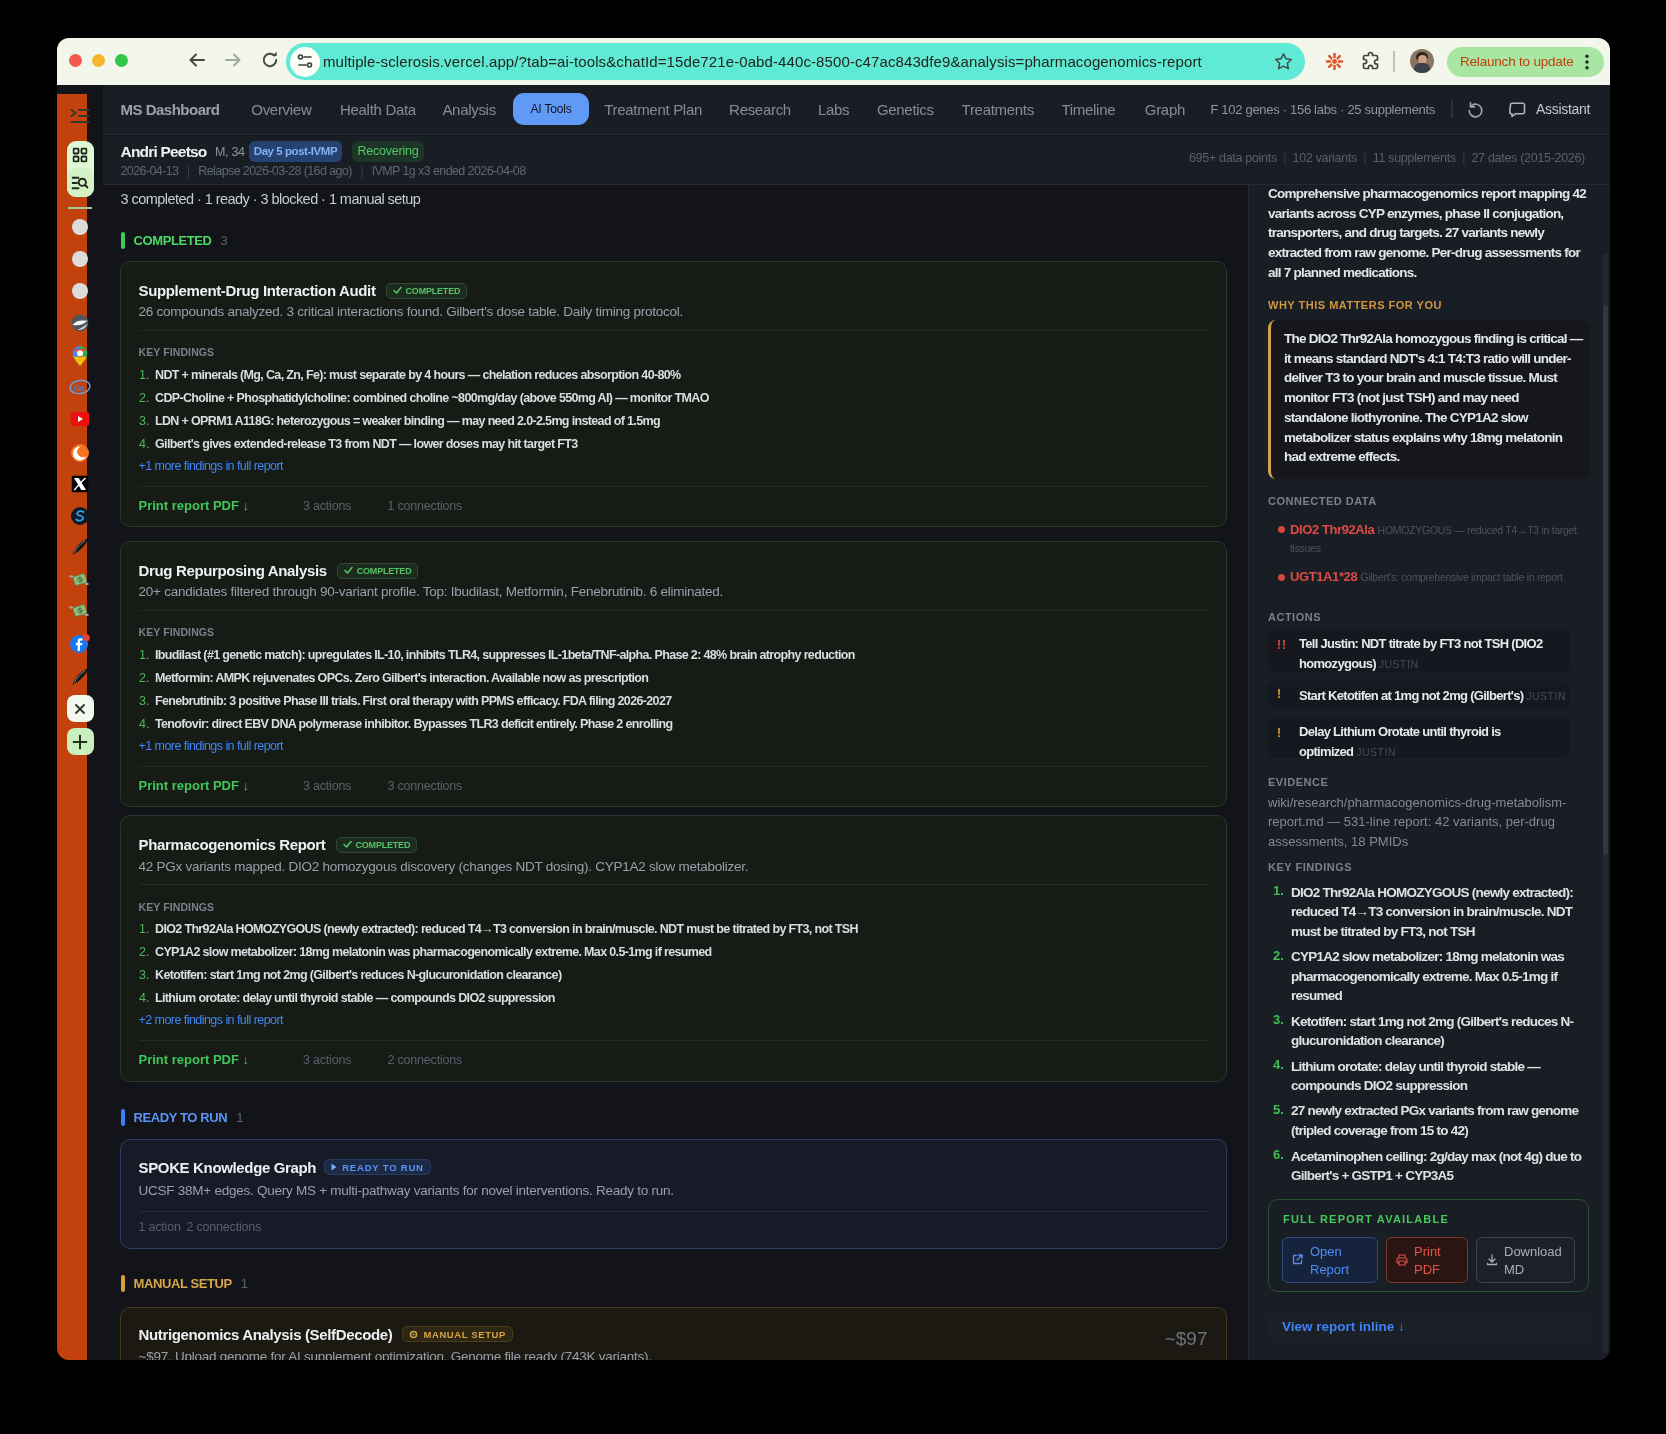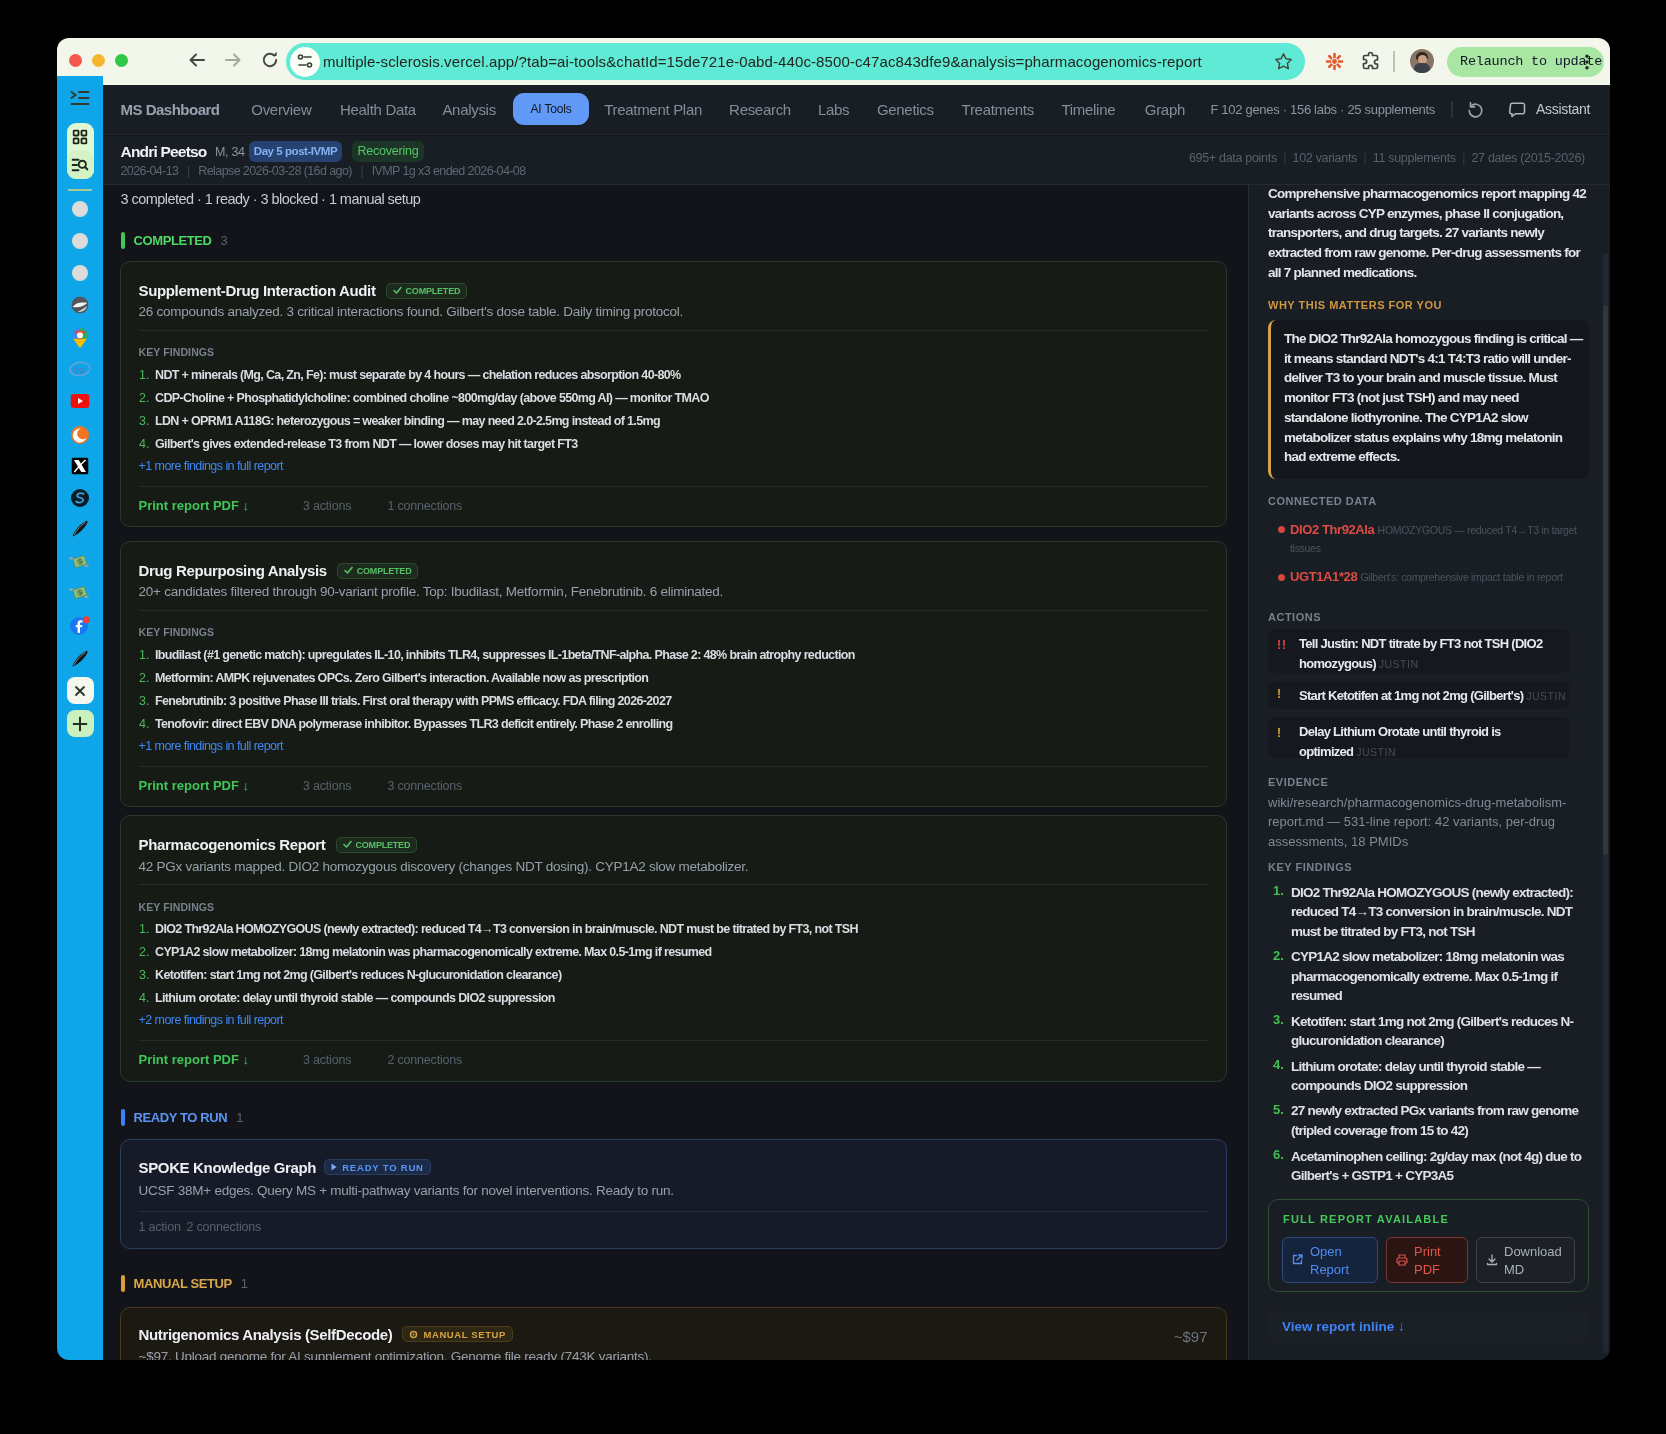--- a/index.html
+++ b/index.html
@@ -6,23 +6,23 @@
 html,body { width:1666px; height:1434px; background:#000; overflow:hidden; }
 body { font-family:"Liberation Sans", sans-serif; position:relative; }
 .win { position:absolute; left:57px; top:38px; width:1553px; height:1322px; border-radius:12px; overflow:hidden; background:#121419; }
 .abs { position:absolute; }
 
 .chrome { position:absolute; left:0; top:0; width:100%; height:47px; background:#f3f6eb; }
 .light { position:absolute; top:16.3px; width:13px; height:13px; border-radius:50%; }
 .urlpill { position:absolute; left:229px; top:5px; width:1019px; height:37px; border-radius:19px; background:#5eead4; }
 .urltext { position:absolute; left:37px; top:0; height:37px; line-height:37px; font-size:15px; color:#23261f; white-space:nowrap; letter-spacing:0.1px;}
 .relaunch { position:absolute; left:1390px; top:8.5px; width:157px; height:30px; border-radius:15px; background:#a9e6a3; }
-.relaunch span { position:absolute; left:13px; top:0; line-height:30px; font-size:13.5px; color:#0f172a; font-weight:500; letter-spacing:-0.2px;font-family:Liberation Mono, monospace; }
-
-.sidebar { position:absolute; left:0; top:38px; width:46px; bottom:0; background:#0ea5e9; }
+.relaunch span { position:absolute; left:13px; top:0; line-height:30px; font-size:13.5px; color:#c2410c; font-weight:500; letter-spacing:-0.2px; }
+
+.sidebar { position:absolute; left:0; top:56px; width:30px; bottom:0; background:#c2410c; }
 .sb { position:absolute; left:23px; transform:translate(-50%,-50%); display:flex; }
 .circ { position:absolute; left:15px; width:16px; height:16px; border-radius:50%; background:#dcdcda; }
 
 .navbar { position:absolute; left:46px; top:47px; right:0; height:50px; background:#191d24; border-bottom:1px solid #262b33; }
 .ptop { position:absolute; left:46px; top:98px; right:0; height:49px; background:#191d24; border-bottom:1px solid #262b33; }
 .tab { position:absolute; top:0; height:49px; line-height:49px; font-size:15px; color:#858d9a; white-space:nowrap; letter-spacing:-0.3px; }
 .aitools { position:absolute; left:455.5px; top:7.5px; width:76px; height:32px; border-radius:11px; background:#609af6; color:#10141a; font-size:12px; font-weight:500; text-align:center; line-height:32px; letter-spacing:-0.2px; }
 
 .main { position:absolute; left:46px; top:147px; width:1145px; bottom:0; background:#121419; }
 .panel { position:absolute; left:1191px; top:147px; width:362px; bottom:0; background:#191d24; border-left:1px solid #272c34; }
@@ -376,21 +376,21 @@
     </div>
 
     <div class="shead-bar" style="top:1090px; background:#d99e3b;"></div>
     <div class="shead-t" style="top:1090px; color:#d9a84a;">MANUAL SETUP<span style="font-weight:normal; letter-spacing:0; color:#5a6270; font-size:13px; margin-left:9px;">1</span></div>
 
     <div class="card" style="top:1122px; height:238px; background:#1c1812; border-color:#453a1e;">
       <div class="ctitle" style="top:18px;">Nutrigenomics Analysis (SelfDecode)<span class="badge" style="border-color:#4a3d1c; background:#2e2713; color:#d8a444; font-size:9.5px; letter-spacing:0.6px;"><svg style="display:inline-block; vertical-align:-1px; margin-right:5px;" width="9" height="9" viewBox="0 0 9 9">
               <circle cx="4.5" cy="4.5" r="3" fill="none" stroke="#d2a348" stroke-width="1.5"></circle>
               <circle cx="4.5" cy="4.5" r="1" fill="#d2a348"></circle>
             </svg>MANUAL SETUP</span></div>
-      <div class="abs" style="right:18px; top:20px; font-size:15px; color:#6b7380;">~$97</div>
+      <div class="abs" style="right:18px; top:20px; font-size:19px; color:#6b7380;">~$97</div>
       <div class="cdesc" style="top:41px;">~$97. Upload genome for AI supplement optimization. Genome file ready (743K variants).</div>
     </div>
   </div>
   <div class="panel">
     <div class="p-abs ptext" style="top:-1px;">Comprehensive pharmacogenomics report mapping 42<br>variants across CYP enzymes, phase II conjugation,<br>transporters, and drug targets. 27 variants newly<br>extracted from raw genome. Per-drug assessments for<br>all 7 planned medications.</div>
     <div class="plabel" style="top:114px; color:#cf9740;">WHY THIS MATTERS FOR YOU</div>
     <div class="p-abs" style="top:135px; height:159px; background:#15171d; border-left:3px solid #d4a24a; border-radius:8px;">
       <div class="ptext" style="position:absolute; left:13px; top:9px;">The DIO2 Thr92Ala homozygous finding is critical —<br>it means standard NDT's 4:1 T4:T3 ratio will under-<br>deliver T3 to your brain and muscle tissue. Must<br>monitor FT3 (not just TSH) and may need<br>standalone liothyronine. The CYP1A2 slow<br>metabolizer status explains why 18mg melatonin<br>had extreme effects.</div>
     </div>
     <div class="plabel" style="top:310px;">CONNECTED DATA</div>

